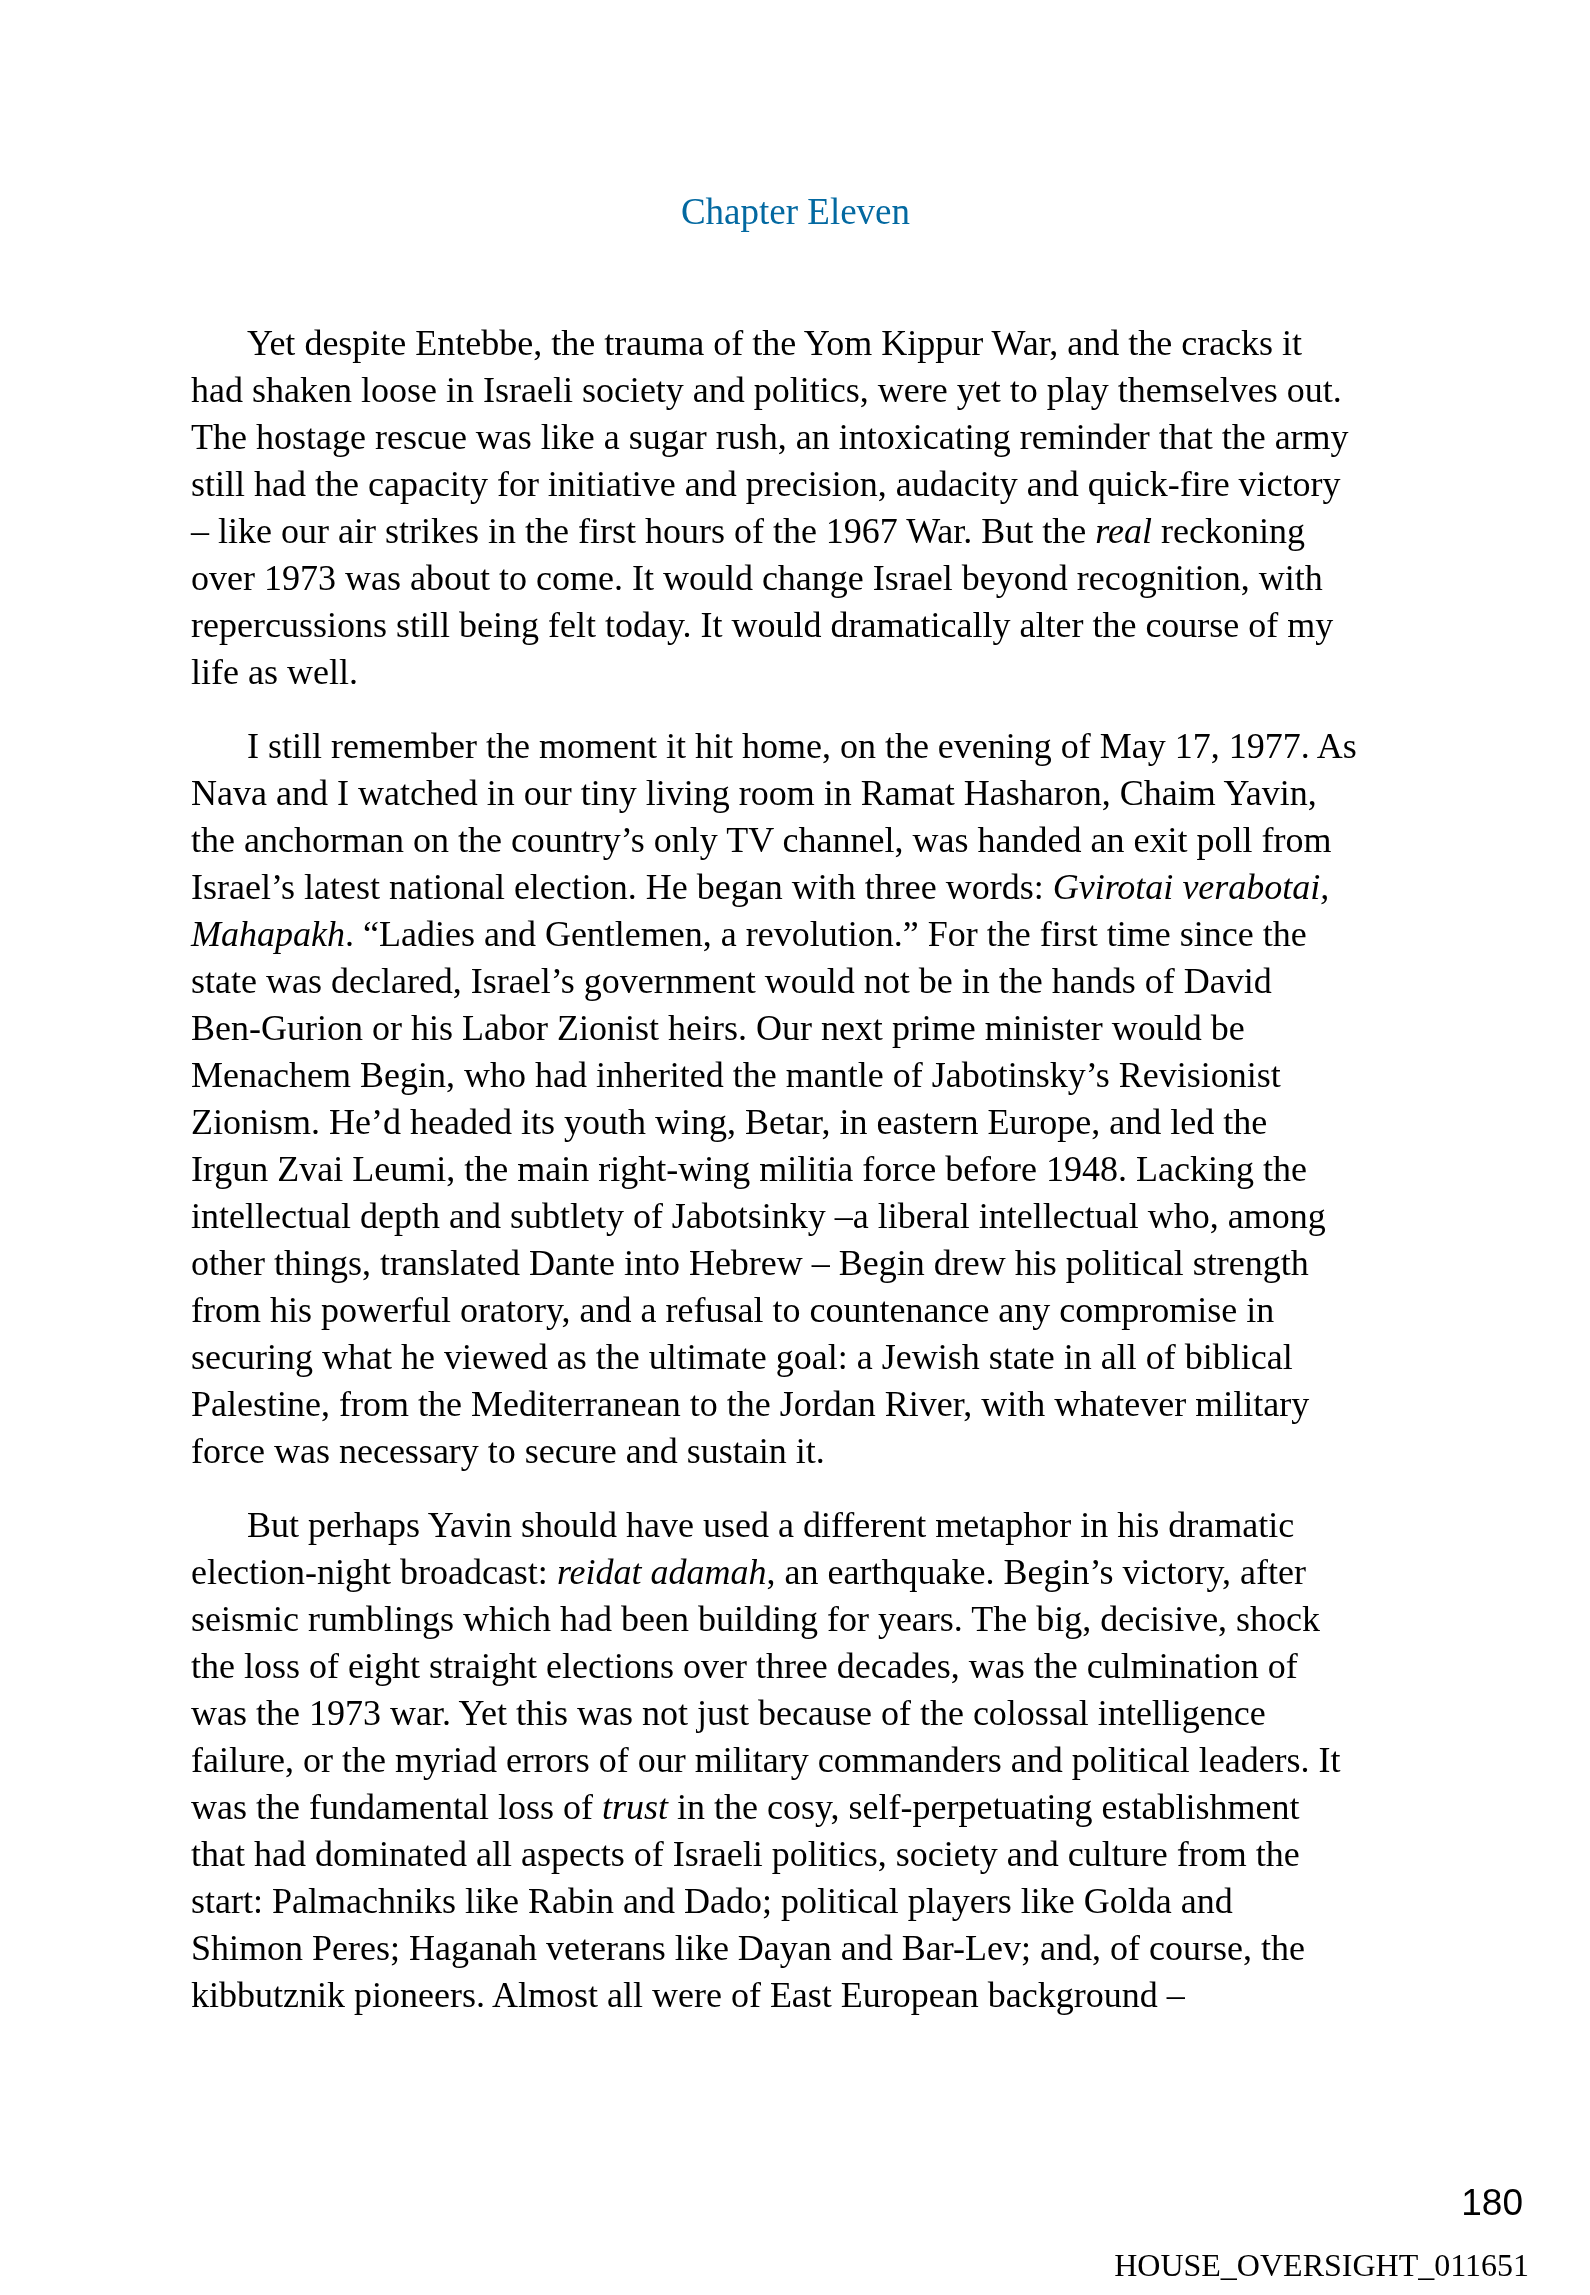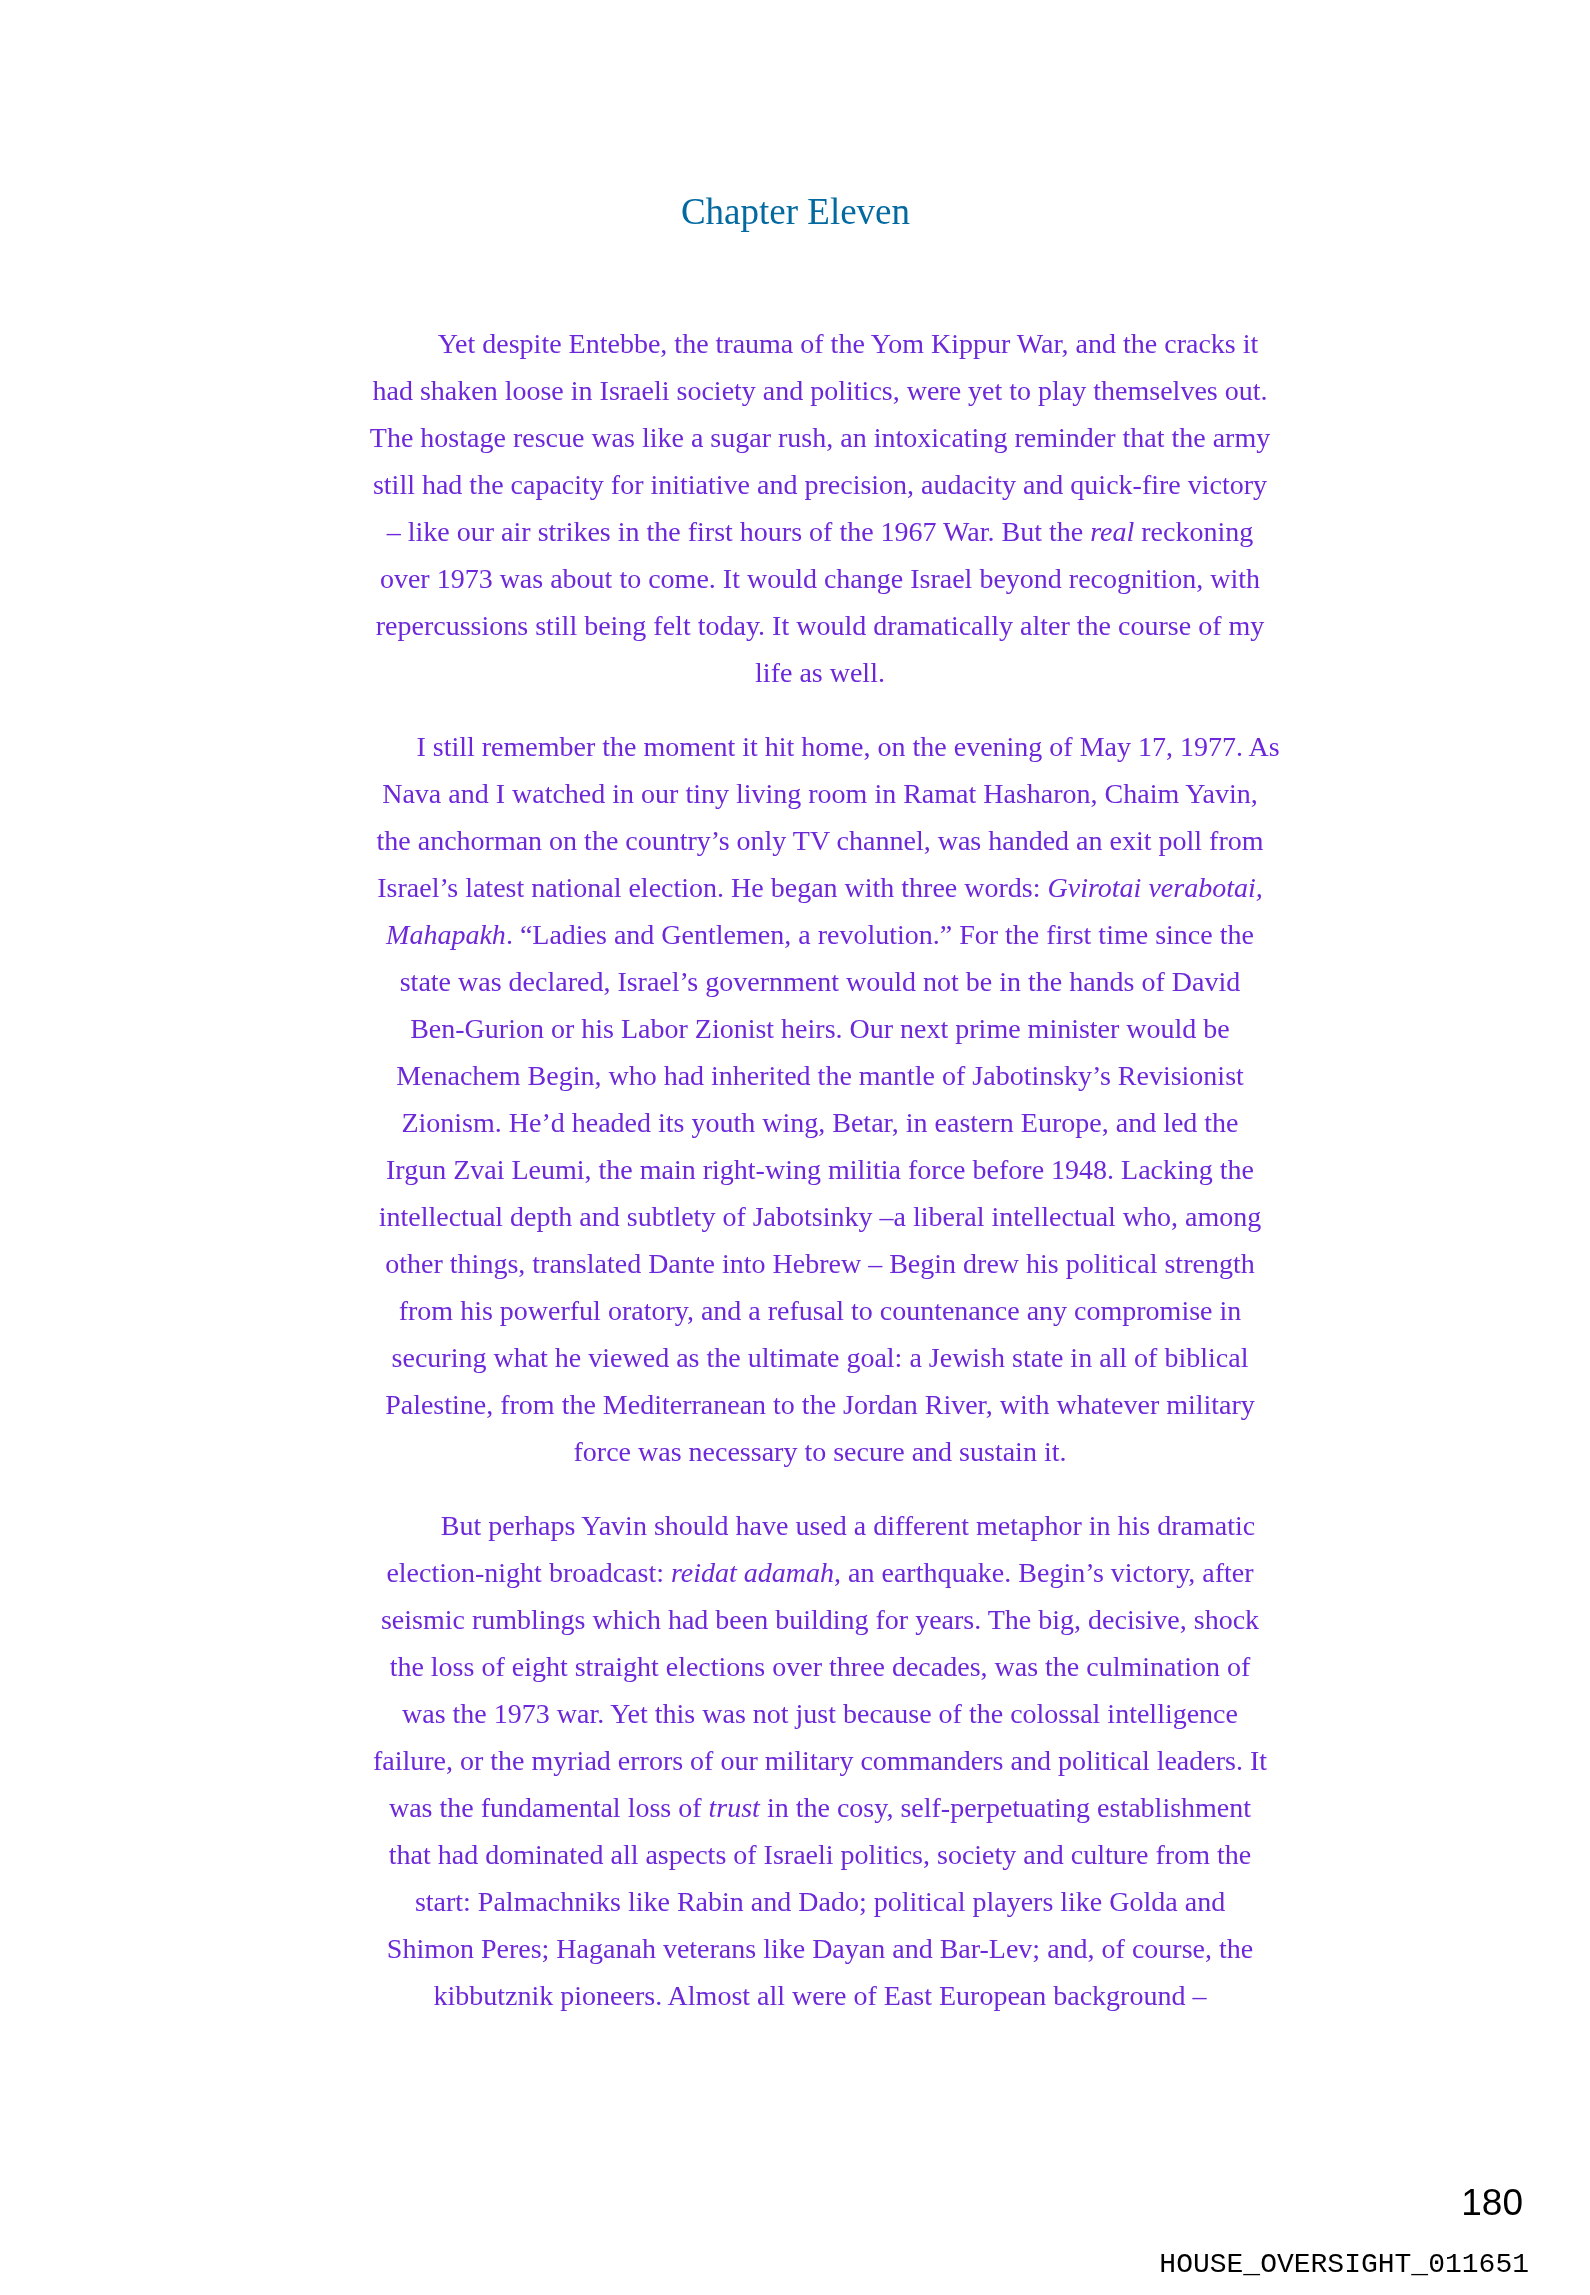--- a/index.html
+++ b/index.html
@@ -29,43 +29,42 @@
   }
   .body-text {
     position: absolute;
     left: 191px;
     top: 320px;
     width: 1258px;
   }
   .paragraph { margin: 0 0 27px 0; }
   .text-line {
     font-family: "Liberation Serif", serif;
-    font-size: 28px;
+    font-size: 36px;
     line-height: 47px;
     white-space: nowrap;
-    color: #6d28d9;
-    text-align: center;
+    color: #000000;
   }
   .text-line.first { padding-left: 56px; }
   .text-line i { font-style: italic; }
   .page-number {
     position: absolute;
     top: 2184px;
     right: 68px;
     font-family: Liberation Sans, sans-serif;
     font-size: 37px;
     line-height: 37px;
     color: #000000;
   }
   .bates-stamp {
     position: absolute;
     top: 2249px;
     right: 62px;
-    font-family: Liberation Mono, monospace;
-    font-size: 28px;
+    font-family: Liberation Serif, serif;
+    font-size: 32px;
     line-height: 32px;
     color: #000000;
   }
 </style>
 </head>
 <body>
 
 <div class="page">
   <div class="chapter-heading">Chapter Eleven</div>
 

